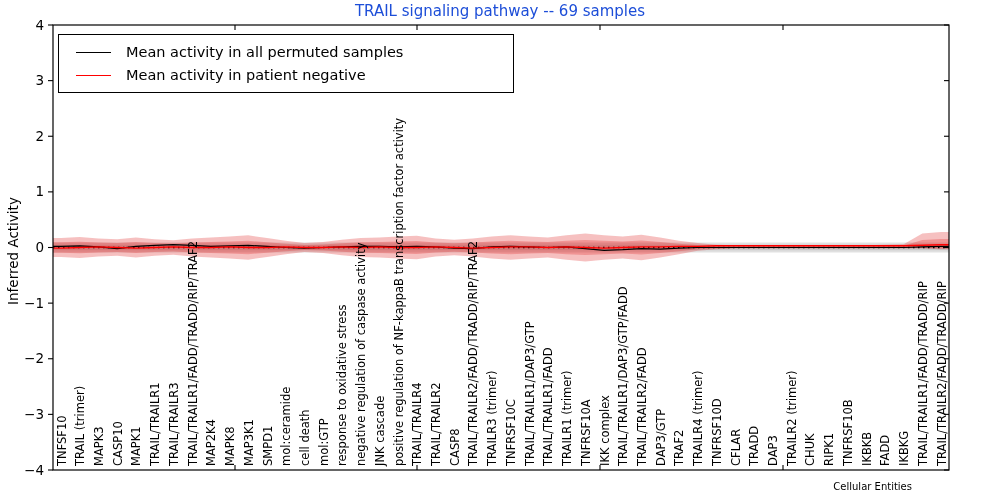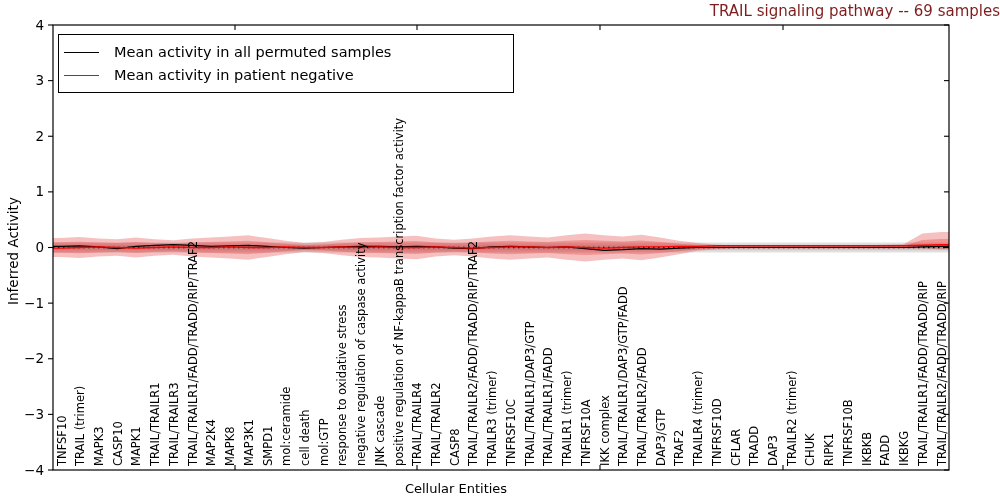--- a/index.html
+++ b/index.html
@@ -1,27 +1,27 @@
 <!DOCTYPE html>
 <html><head>
 <meta charset="utf-8">
 <style>
   html,body{margin:0;padding:0;background:#fff;}
   .fig{position:relative;width:1000px;height:500px;background:#ffffff;
        font-family:"DejaVu Sans","Liberation Sans",sans-serif;overflow:hidden;}
-  .chart-title{position:absolute;left:0;top:2px;width:1000px;text-align:right;
-       font-size:15px;color:#7f1d1d;}
-  .xlabel{position:absolute;left:0;top:481px;width:912px;text-align:center;
-       font-size:13px;color:#000;}
+  .chart-title{position:absolute;left:0;top:2px;width:1000px;text-align:center;
+       font-size:15px;color:#1d4ed8;}
+  .xlabel{position:absolute;left:0;top:481px;width:912px;text-align:right;
+       font-size:10px;color:#000;}
   .ylabel{position:absolute;left:-52px;top:243px;width:130px;text-align:center;
        transform:rotate(-90deg);font-size:13.5px;color:#000;}
   svg{position:absolute;left:0;top:0;}
   .legend{position:absolute;left:58px;top:34px;width:456px;height:59px;
        border:1.7px solid #000;background:#fff;box-sizing:border-box;
-       display:flex;flex-direction:column;justify-content:center;gap:7px;padding-left:5px;}
+       display:flex;flex-direction:column;justify-content:center;gap:7px;padding-left:17px;}
   .legend-row{display:flex;align-items:center;}
   .legend-swatch{display:inline-block;width:35px;height:0;border-top-width:1.8px;border-top-style:solid;}
   .legend-label{margin-left:15px;font-size:14.5px;color:#000;}
 </style>
 </head>
 <body>
 
 <div class="fig">
 
   <div class="chart-title">TRAIL signaling pathway -- 69 samples</div>

